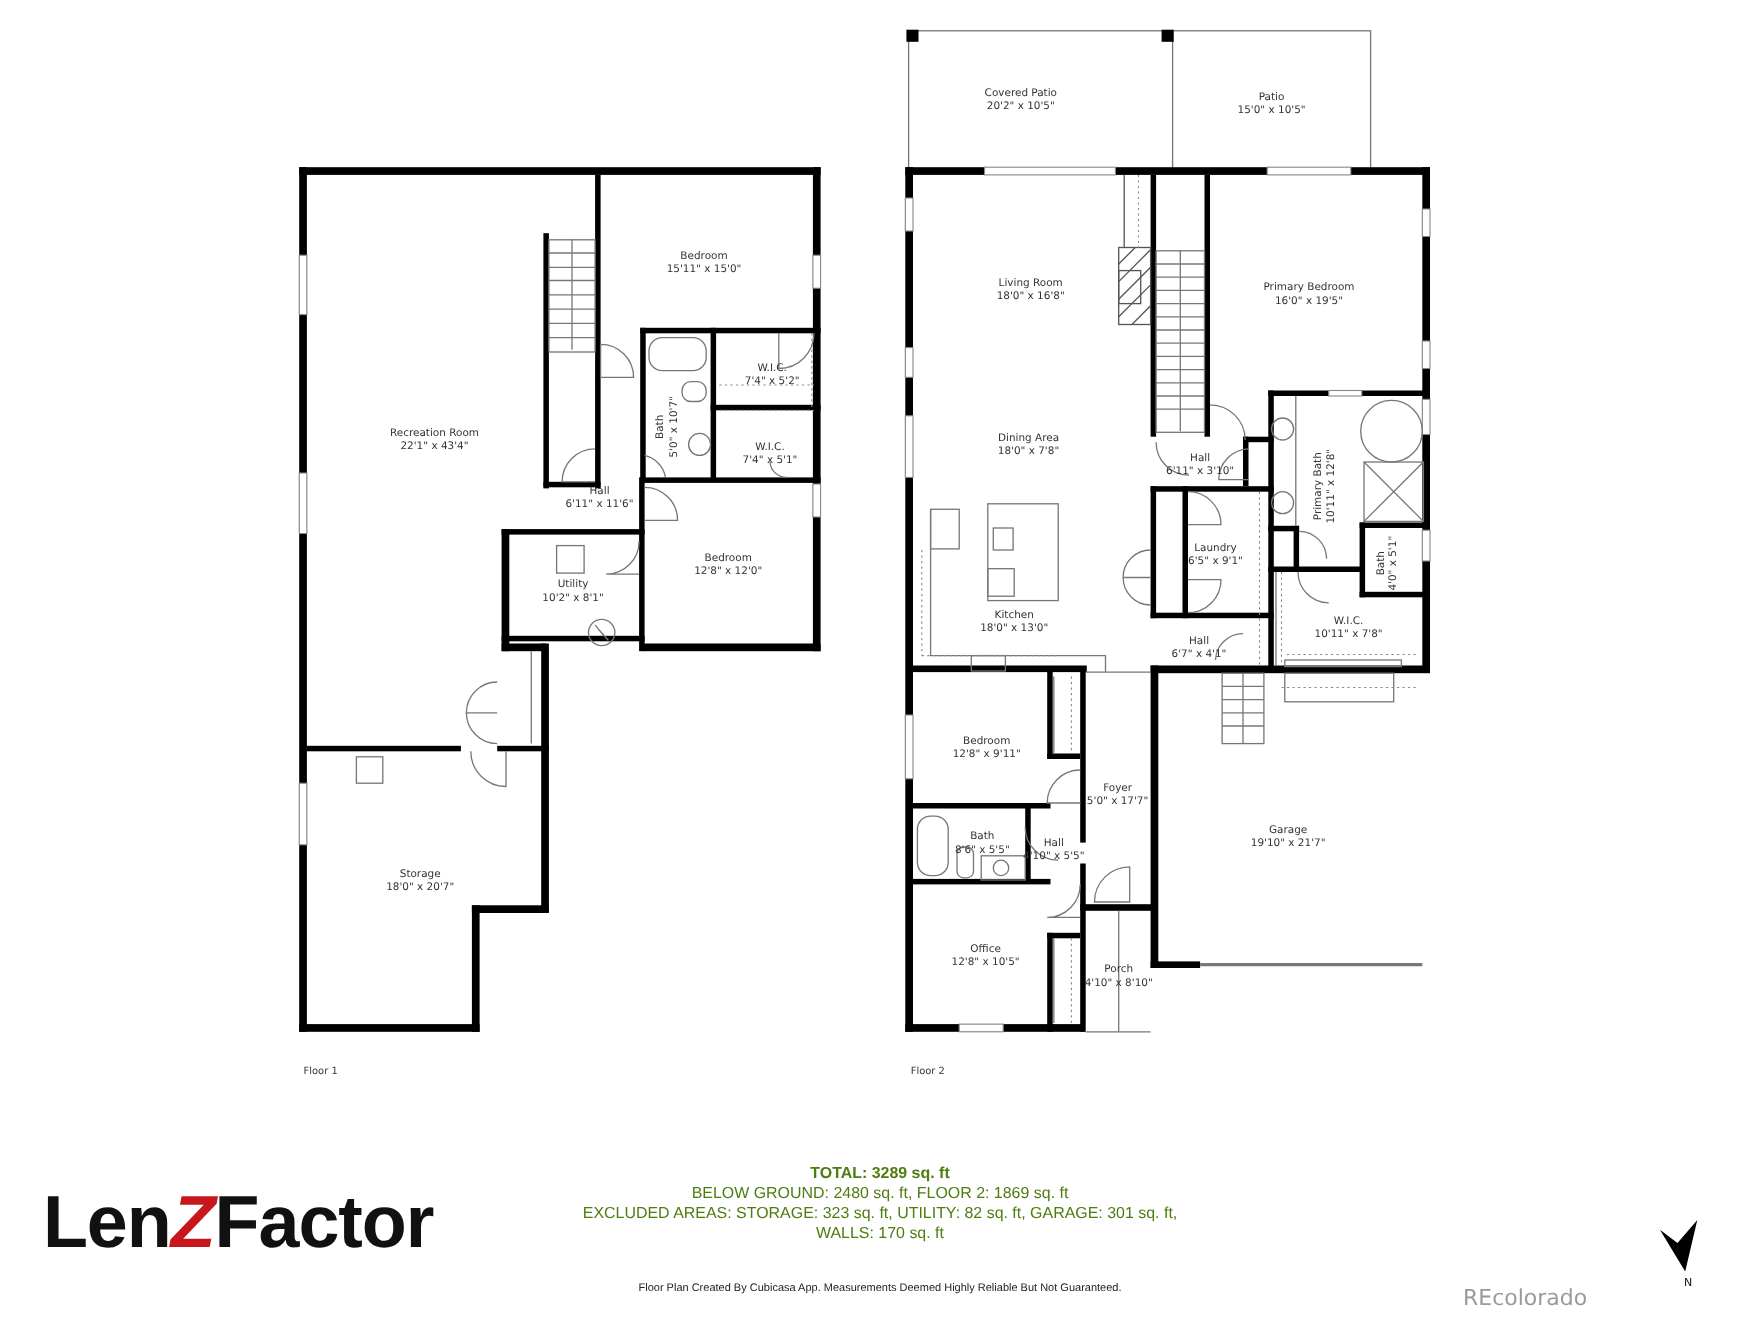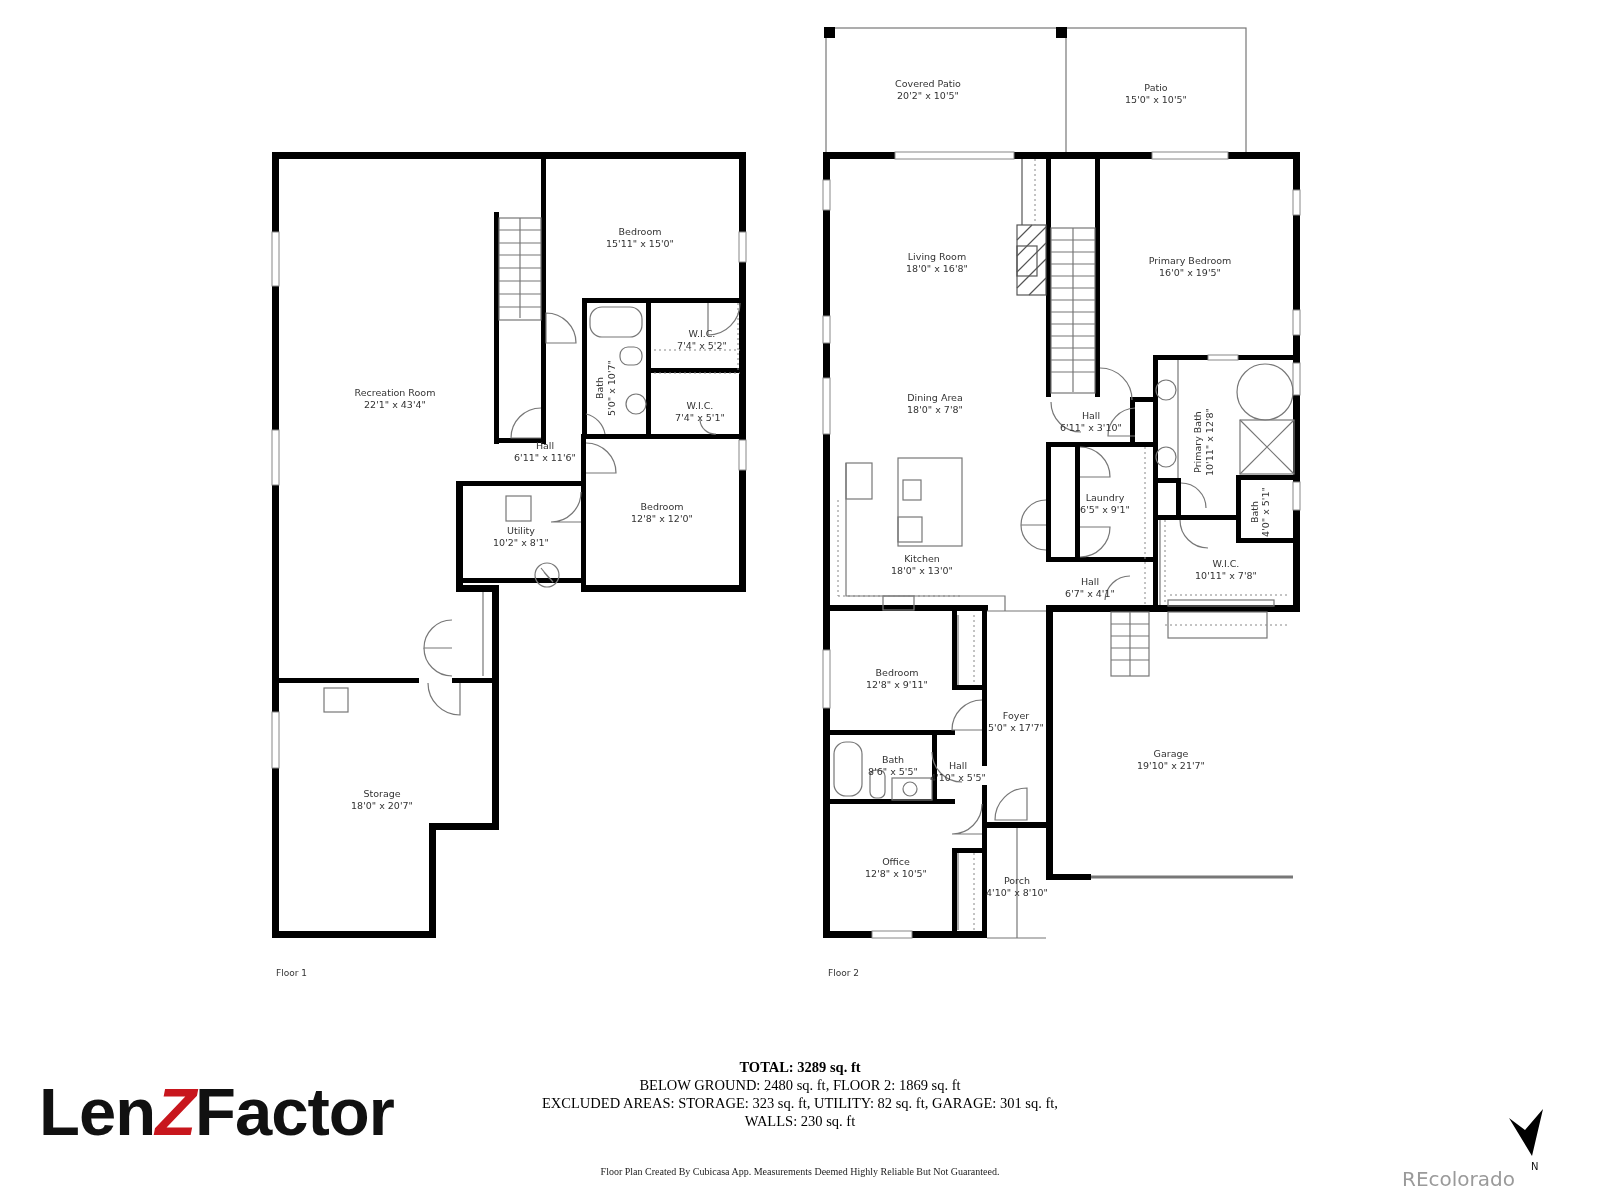--- a/index.html
+++ b/index.html
@@ -5,26 +5,26 @@
   html, body { margin: 0; padding: 0; background: #ffffff; }
   body { width: 1600px; height: 1200px; position: relative; overflow: hidden; font-family: "DejaVu Sans", sans-serif; color: #222; }
   #plan { position: absolute; left: 0; top: 0; width: 1600px; height: 1200px; }
   .wall { fill: #000; }
   .thin { stroke: #777; stroke-width: 1.2; fill: none; }
   .thin-dk { stroke: #555; stroke-width: 1.2; fill: none; }
   .dot { stroke: #888; stroke-width: 1; stroke-dasharray: 2 3; fill: none; }
   .win { fill: #fff; stroke: #888; stroke-width: 1; }
   .room-name, .room-dim { font-family: "DejaVu Sans", sans-serif; font-size: 9.5px; fill: #333; text-anchor: middle; }
   .floor-label { font-family: "DejaVu Sans", sans-serif; font-size: 9px; fill: #333; }
-  #summary { position: absolute; left: 0; width: 1600px; top: 1058px; text-align: center; font-family: Liberation Serif, serif; font-size: 14.5px; line-height: 18px; color: #000000; }
+  #summary { position: absolute; left: 0; width: 1600px; top: 1058px; text-align: center; font-family: Liberation Sans, sans-serif; font-size: 14.5px; line-height: 18px; color: #4d7c0f; }
   #summary .total { font-weight: bold; }
-  #disclaimer { position: absolute; left: 0; width: 1600px; top: 1166px; text-align: center; font-size: 10px; color: #222; font-family: Liberation Serif, serif; }
+  #disclaimer { position: absolute; left: 0; width: 1600px; top: 1166px; text-align: center; font-size: 10px; color: #222; font-family: Liberation Sans, sans-serif; }
   #brand { position: absolute; left: 39px; top: 1082px; font-family: Liberation Sans, sans-serif; font-weight: bold; font-size: 67px; letter-spacing: -1px; color: #111; line-height: 60px; }
   #brand .z { color: #c8161d; font-style: italic; }
-  #recolorado { position: absolute; left: 1402px; top: 1167px; font-family: "DejaVu Sans", sans-serif; font-size: 20px; color: #9a9a9a; }
+  #recolorado { position: absolute; left: 1330px; top: 1167px; font-family: "DejaVu Sans", sans-serif; font-size: 20px; color: #9a9a9a; }
   #north { position: absolute; left: 1508px; top: 1108px; }
   #north-n { position: absolute; left: 1531px; top: 1161px; font-size: 10px; font-family: "DejaVu Sans", sans-serif; color: #111; }
 </style>
 </head>
 <body>
 
 <svg id="plan" viewBox="0 0 1600 1200" xmlns="http://www.w3.org/2000/svg">
 
   <g>
 
@@ -321,21 +321,21 @@
   </g>
 
   <text class="floor-label" x="276" y="976">Floor 1</text>
   <text class="floor-label" x="828" y="976">Floor 2</text>
 </svg>
 
 <div id="summary">
   <div class="total">TOTAL: 3289 sq. ft</div>
   <div>BELOW GROUND: 2480 sq. ft, FLOOR 2: 1869 sq. ft</div>
   <div>EXCLUDED AREAS: STORAGE: 323 sq. ft, UTILITY: 82 sq. ft, GARAGE: 301 sq. ft,</div>
-  <div>WALLS: 230 sq. ft</div>
+  <div>WALLS: 170 sq. ft</div>
 </div>
 <div id="disclaimer">Floor Plan Created By Cubicasa App. Measurements Deemed Highly Reliable But Not Guaranteed.</div>
 
 <div id="brand"><span>Len</span><span class="z">Z</span><span>Factor</span></div>
 
 <svg id="north" width="40" height="56" viewBox="0 0 40 56">
   <polygon points="1,10 17,22 35,1 24,48" fill="#000"></polygon>
 </svg>
 <div id="north-n">N</div>
 

